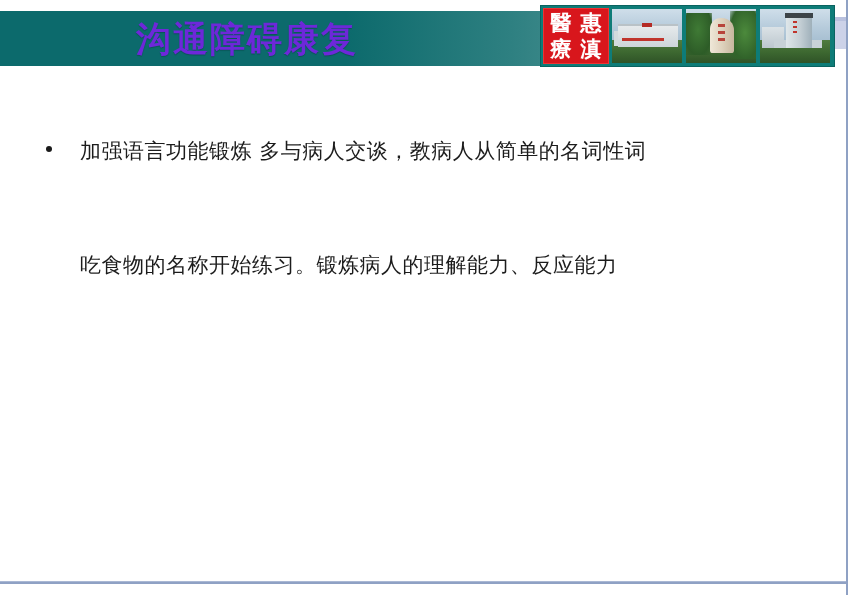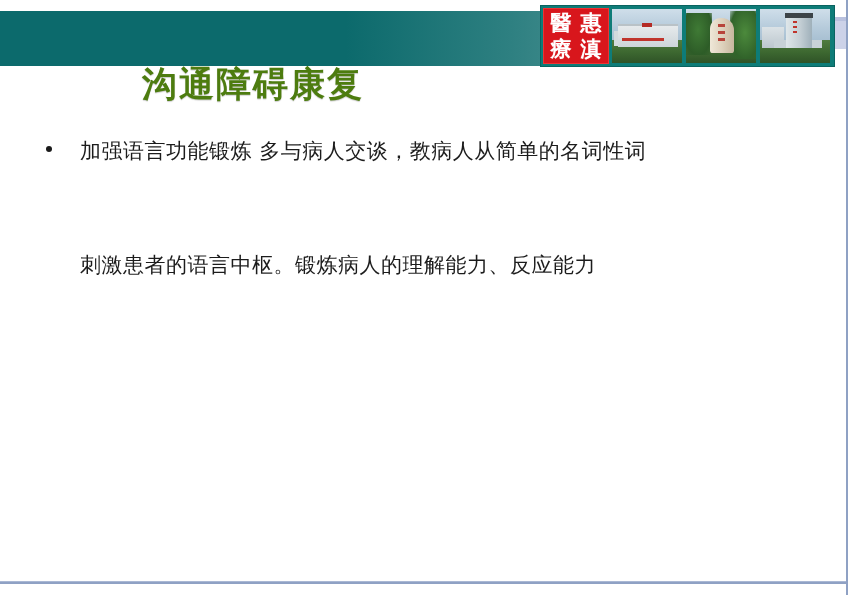--- a/index.html
+++ b/index.html
@@ -50,32 +50,31 @@
   .title-band-hairline-bottom {
     position: absolute;
     left: 0;
     top: 66px;
     width: 824px;
     height: 1px;
     background: rgba(255,255,255,0.6);
   }
   .title-text {
     position: absolute;
-    left: 142px;
+    left: 136px;
     top: 12px;
     height: 53px;
     line-height: 53px;
-    color: #4d7c0f;
+    color: #6d28d9;
     font-family: "DejaVu Serif", "Liberation Serif", serif;
     font-size: 35px;
     font-weight: 700;
     letter-spacing: 2px;
     white-space: nowrap;
     text-shadow: 0 1px 1px rgba(0,0,0,0.20);
-    margin-top: 45px;
   }
 
   
   .accent-block {
     position: absolute;
     left: 834px;
     top: 17px;
     width: 13px;
     height: 32px;
     background: #ccd2e8;
@@ -351,21 +350,21 @@
       <div class="tower-cap"></div>
       <div class="tower-red"></div>
     </div>
 
   </div>
 
   <div class="body-block">
     <div class="bullet-row">
       <div class="bullet-dot"></div>
       <div class="body-line first">加强语言功能锻炼  多与病人交谈，教病人从简单的名词性词</div>
-      <div class="body-line">刺激患者的语言中枢。锻炼病人的理解能力、反应能力</div>
+      <div class="body-line">吃食物的名称开始练习。锻炼病人的理解能力、反应能力</div>
     </div>
   </div>
 
   <div class="bottom-rule"></div>
   <div class="right-rule"></div>
   <div class="right-gutter"></div>
 
 </div>
 
 </body></html>

